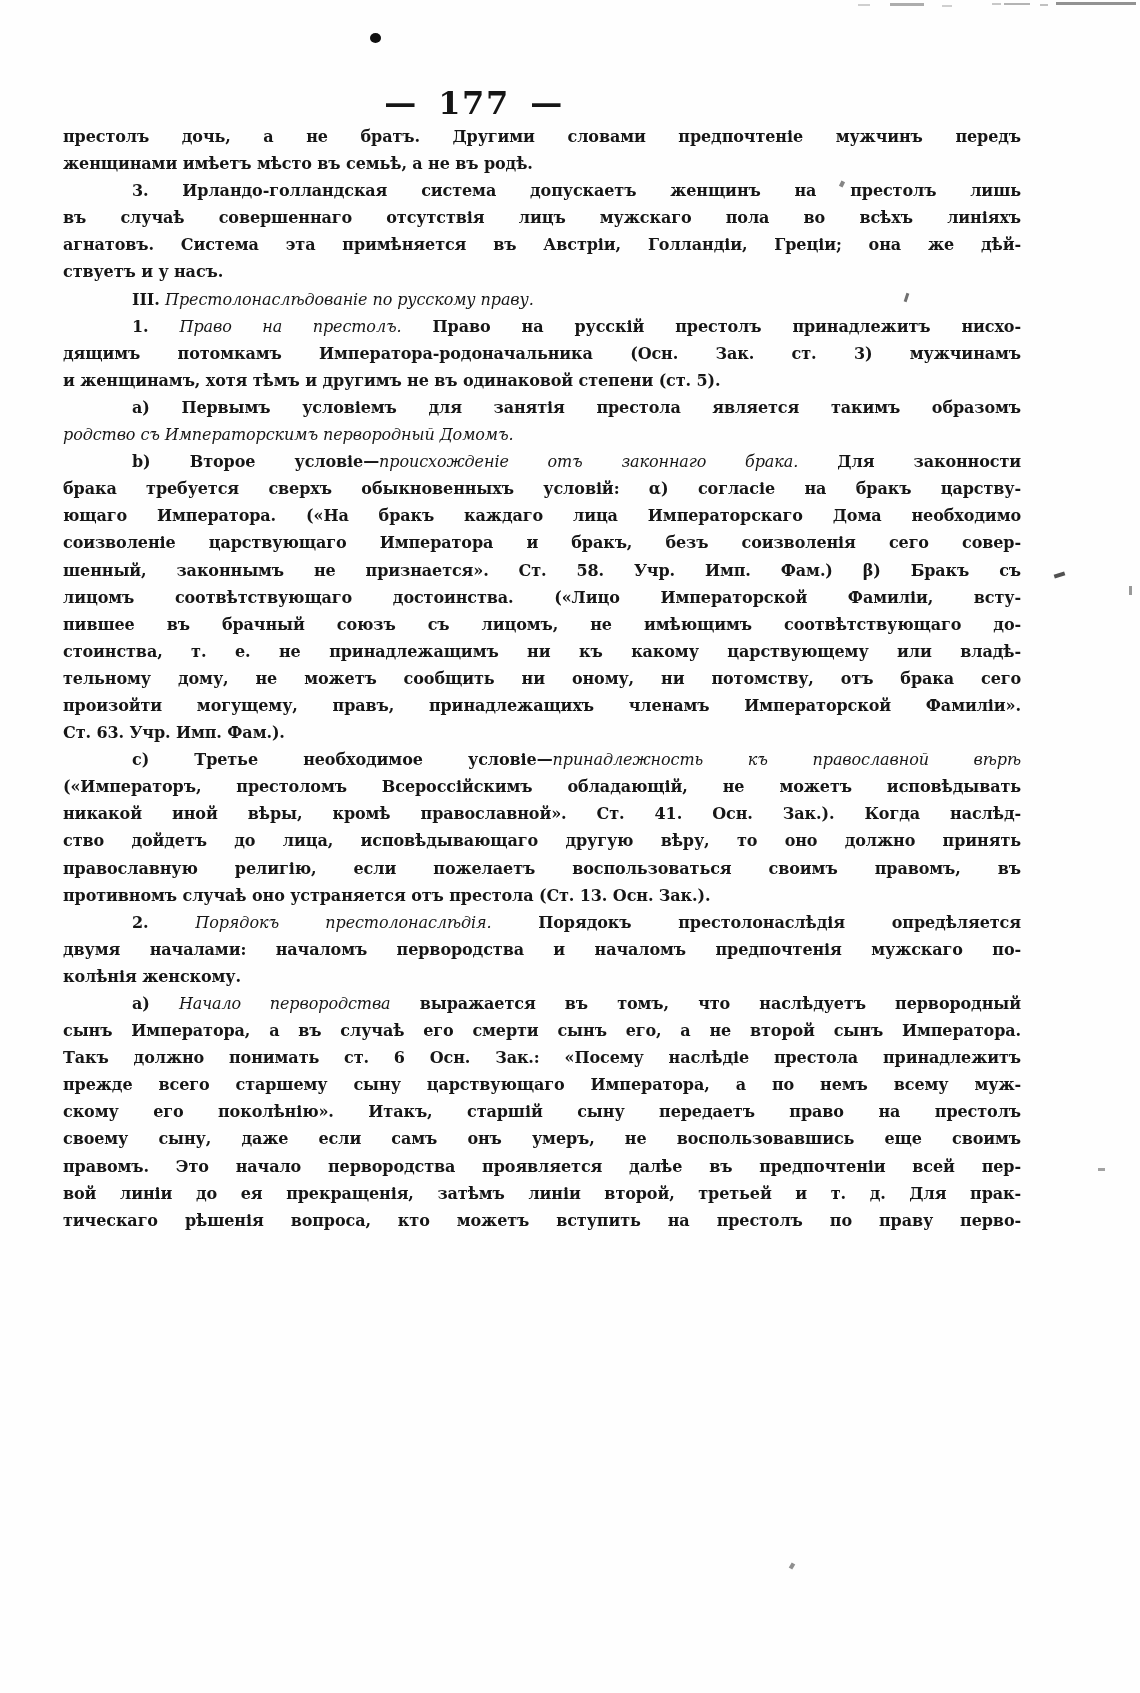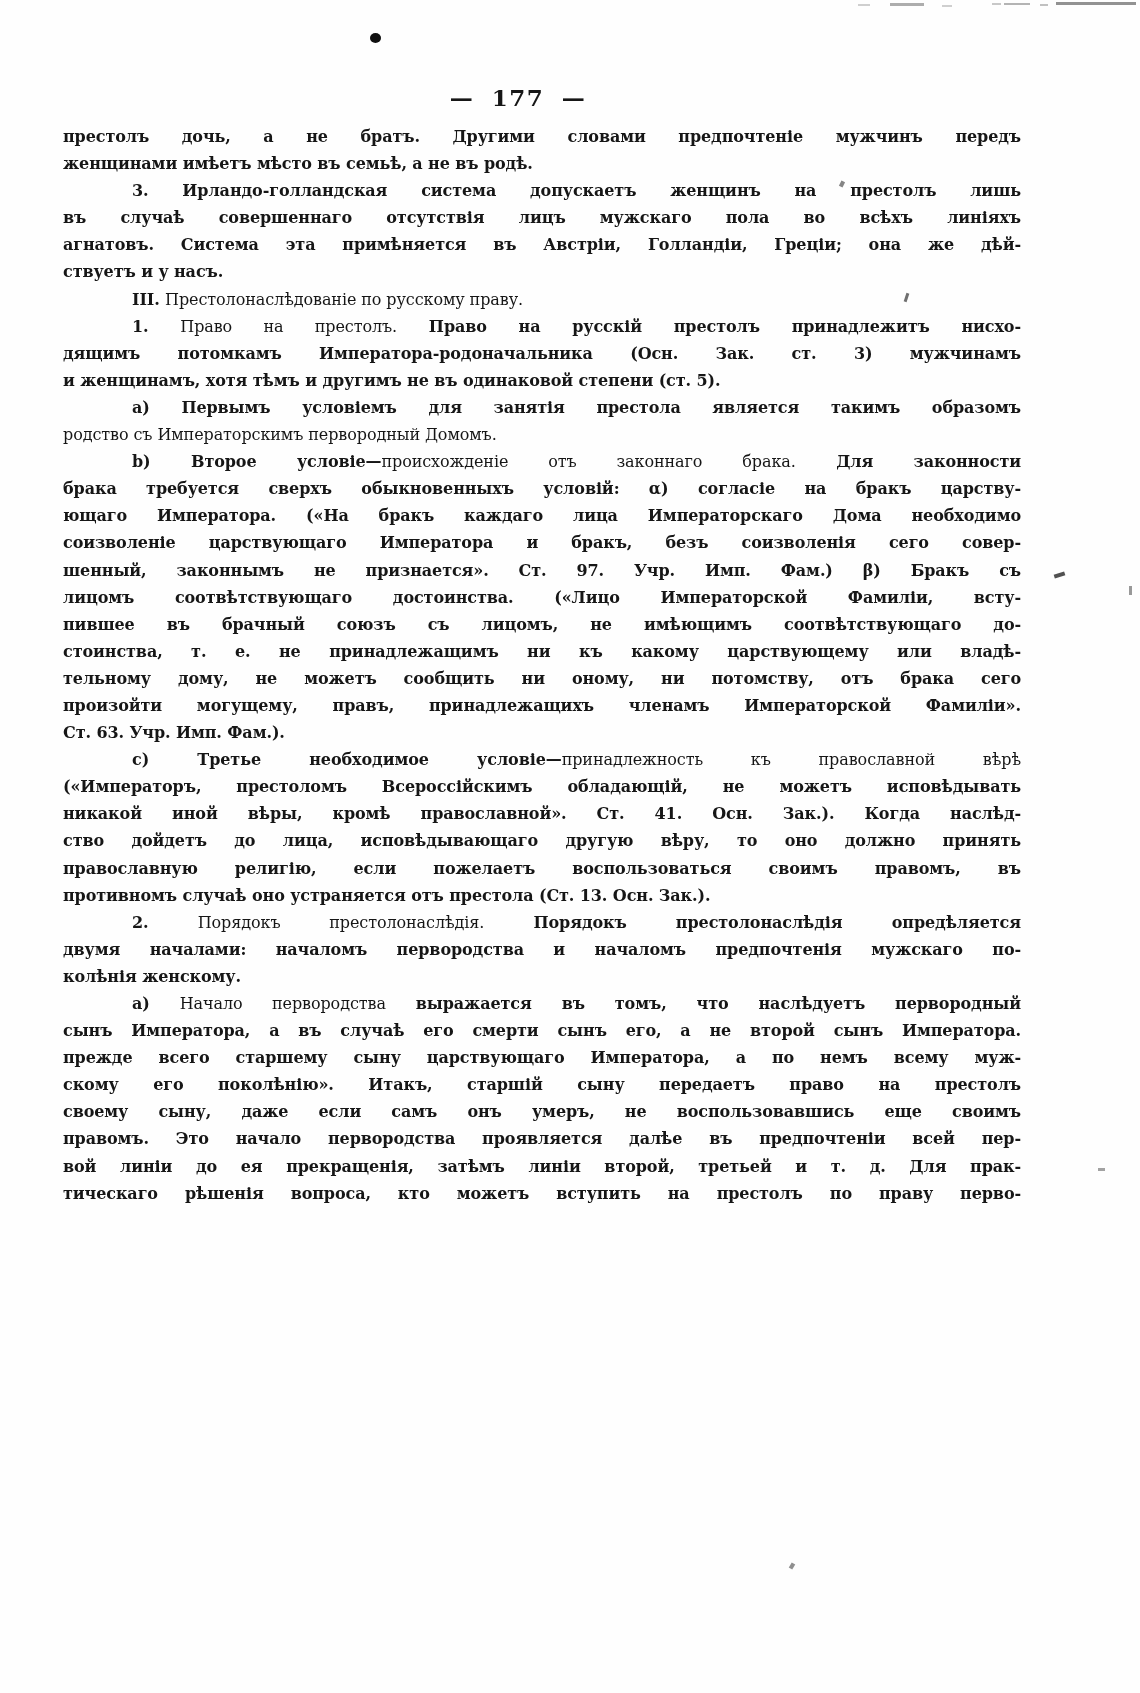--- a/index.html
+++ b/index.html
@@ -14,26 +14,25 @@
     font-family: "DejaVu Serif", serif;
     color: #161616;
     overflow: hidden;
   }
   .page-number {
     position: absolute;
     top: 84px;
     left: 0;
     width: 948px;
     text-align: center;
-    font-size: 23px;
+    font-size: 32px;
     font-weight: bold;
     letter-spacing: 1.5px;
     word-spacing: 8px;
     white-space: nowrap;
-    margin-left: 44px;
   }
   .text-block {
     position: absolute;
     top: 123px;
     left: 63px;
     width: 958px;
   }
   .line {
     font-size: 16px;
     line-height: 27.1px;
@@ -43,20 +42,21 @@
     text-align-last: justify;
   }
   .line.end {
     text-align-last: left;
   }
   .line.indent {
     text-indent: 57px;
     margin-left: 12px;
   }
   .italic {
+    font-style: italic;
     font-weight: normal;
   }
   .artifact {
     position: absolute;
     background: #333;
   }
   .ink-dot {
     position: absolute;
     top: 33px;
     left: 370px;
@@ -99,37 +99,38 @@
     <div class="line indent end"><span>III. </span><span class="italic">Престолонаслѣдованіе по русскому праву.</span></div>
     <div class="line indent"><span>1. </span><span class="italic">Право на престолъ.</span><span> Право на русскій престолъ принадлежитъ нисхо-</span></div>
     <div class="line"><span>дящимъ потомкамъ Императора-родоначальника (Осн. Зак. ст. 3) мужчинамъ</span></div>
     <div class="line end"><span>и женщинамъ, хотя тѣмъ и другимъ не въ одинаковой степени (ст. 5).</span></div>
     <div class="line indent"><span>а) Первымъ условіемъ для занятія престола является такимъ образомъ</span></div>
     <div class="line end"><span class="italic">родство съ Императорскимъ первородный Домомъ.</span></div>
     <div class="line indent"><span>b) Второе условіе—</span><span class="italic">происхожденіе отъ законнаго брака.</span><span> Для законности</span></div>
     <div class="line"><span>брака требуется сверхъ обыкновенныхъ условій: α) согласіе на бракъ царству-</span></div>
     <div class="line"><span>ющаго Императора. («На бракъ каждаго лица Императорскаго Дома необходимо</span></div>
     <div class="line"><span>соизволеніе царствующаго Императора и бракъ, безъ соизволенія сего совер-</span></div>
-    <div class="line"><span>шенный, законнымъ не признается». Ст. 97. Учр. Имп. Фам.) β) Бракъ съ</span></div>
+    <div class="line"><span>шенный, законнымъ не признается». Ст. 58. Учр. Имп. Фам.) β) Бракъ съ</span></div>
     <div class="line"><span>лицомъ соотвѣтствующаго достоинства. («Лицо Императорской Фамиліи, всту-</span></div>
     <div class="line"><span>пившее въ брачный союзъ съ лицомъ, не имѣющимъ соотвѣтствующаго до-</span></div>
     <div class="line"><span>стоинства, т. е. не принадлежащимъ ни къ какому царствующему или владѣ-</span></div>
     <div class="line"><span>тельному дому, не можетъ сообщить ни оному, ни потомству, отъ брака сего</span></div>
     <div class="line"><span>произойти могущему, правъ, принадлежащихъ членамъ Императорской Фамиліи».</span></div>
     <div class="line end"><span>Ст. 63. Учр. Имп. Фам.).</span></div>
     <div class="line indent"><span>с) Третье необходимое условіе—</span><span class="italic">принадлежность къ православной вѣрѣ</span></div>
     <div class="line"><span>(«Императоръ, престоломъ Всероссійскимъ обладающій, не можетъ исповѣдывать</span></div>
     <div class="line"><span>никакой иной вѣры, кромѣ православной». Ст. 41. Осн. Зак.). Когда наслѣд-</span></div>
     <div class="line"><span>ство дойдетъ до лица, исповѣдывающаго другую вѣру, то оно должно принять</span></div>
     <div class="line"><span>православную религію, если пожелаетъ воспользоваться своимъ правомъ, въ</span></div>
     <div class="line end"><span>противномъ случаѣ оно устраняется отъ престола (Ст. 13. Осн. Зак.).</span></div>
     <div class="line indent"><span>2. </span><span class="italic">Порядокъ престолонаслѣдія.</span><span> Порядокъ престолонаслѣдія опредѣляется</span></div>
     <div class="line"><span>двумя началами: началомъ первородства и началомъ предпочтенія мужскаго по-</span></div>
     <div class="line end"><span>колѣнія женскому.</span></div>
     <div class="line indent"><span>а) </span><span class="italic">Начало первородства</span><span> выражается въ томъ, что наслѣдуетъ первородный</span></div>
     <div class="line"><span>сынъ Императора, а въ случаѣ его смерти сынъ его, а не второй сынъ Императора.</span></div>
+    <div class="line"><span>Такъ должно понимать ст. 6 Осн. Зак.: «Посему наслѣдіе престола принадлежитъ</span></div>
     <div class="line"><span>прежде всего старшему сыну царствующаго Императора, а по немъ всему муж-</span></div>
     <div class="line"><span>скому его поколѣнію». Итакъ, старшій сыну передаетъ право на престолъ</span></div>
     <div class="line"><span>своему сыну, даже если самъ онъ умеръ, не воспользовавшись еще своимъ</span></div>
     <div class="line"><span>правомъ. Это начало первородства проявляется далѣе въ предпочтеніи всей пер-</span></div>
     <div class="line"><span>вой линіи до ея прекращенія, затѣмъ линіи второй, третьей и т. д. Для прак-</span></div>
     <div class="line"><span>тическаго рѣшенія вопроса, кто можетъ вступить на престолъ по праву перво-</span></div>
   </div>
 
 </body></html>

